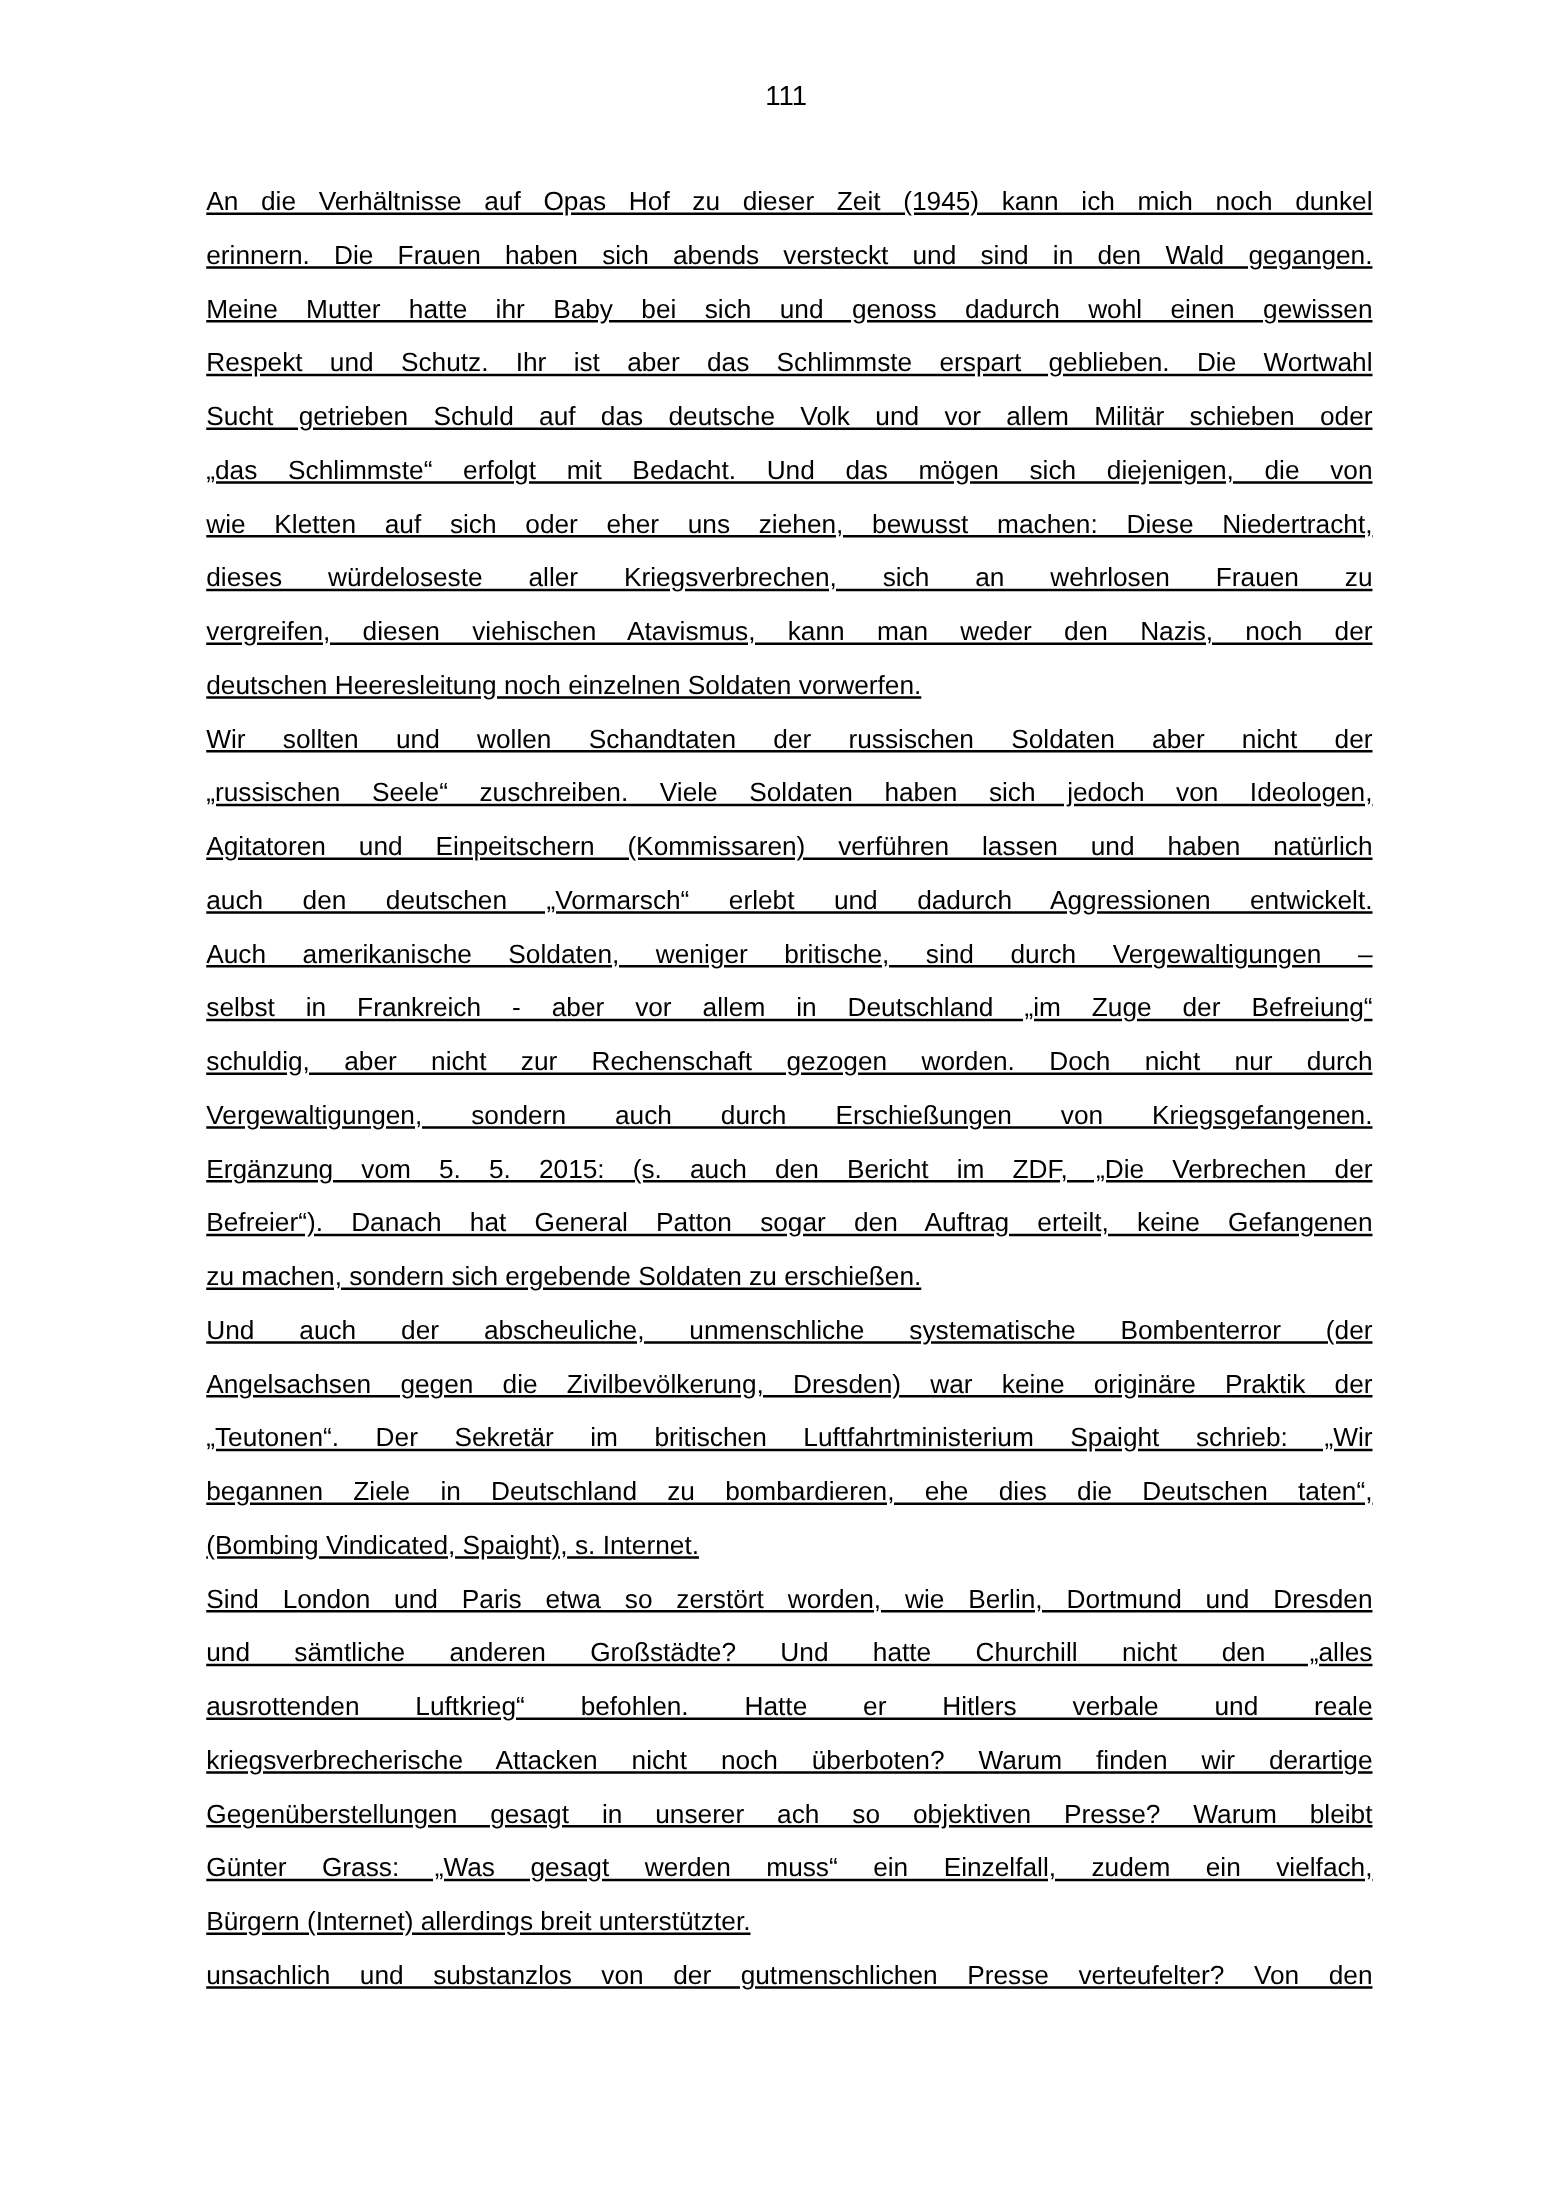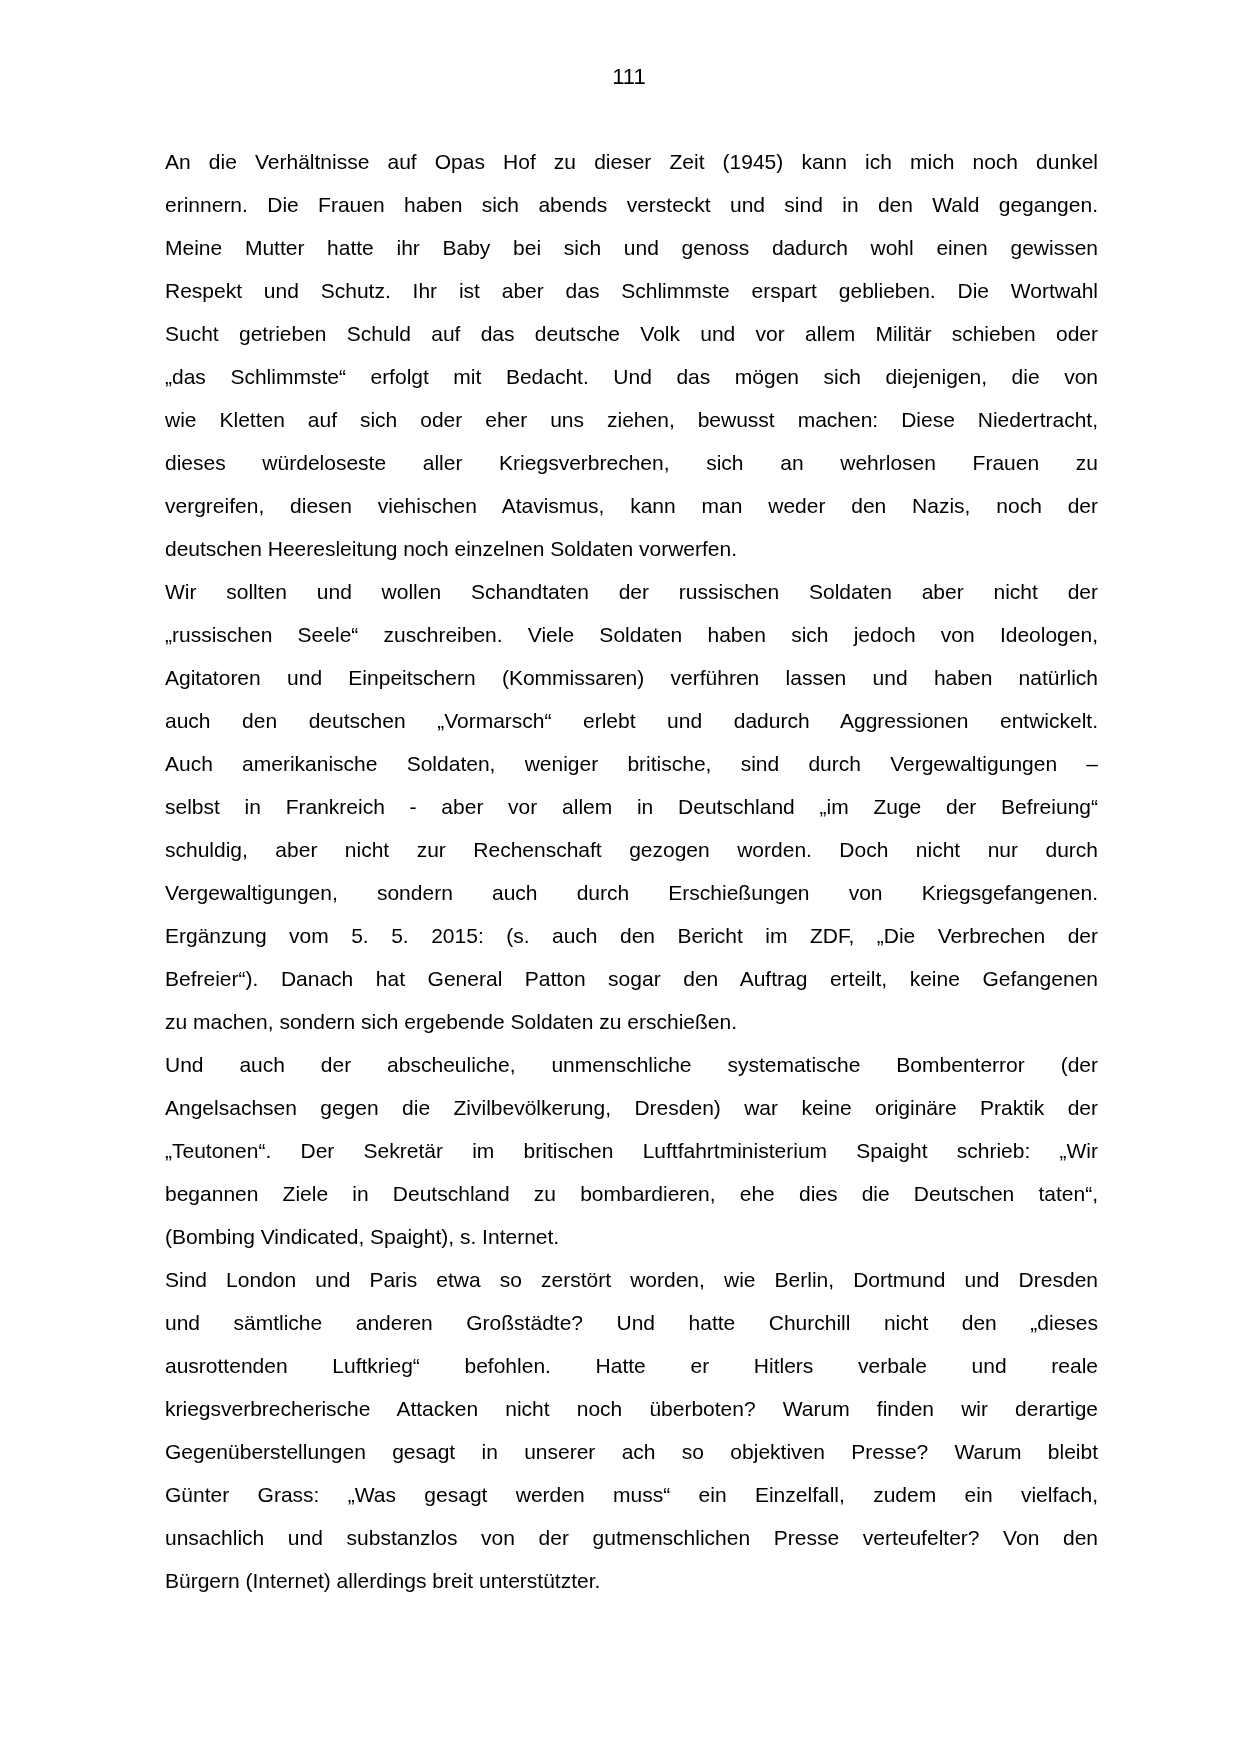--- a/index.html
+++ b/index.html
@@ -33,20 +33,21 @@
     line-height: 43px;
   }
   .paragraph {
     margin: 0;
   }
   .line {
     text-align: justify;
     text-align-last: justify;
     -moz-text-align-last: justify;
     white-space: normal;
+    text-decoration: underline;
   }
   .line.para-end {
     text-align-last: left;
     -moz-text-align-last: left;
   }
 </style>
 </head>
 <body>
 
 <div class="page-number">111</div>
@@ -79,21 +80,21 @@
     </div>
     <div class="paragraph">
       <div class="line">Und auch der abscheuliche, unmenschliche systematische Bombenterror (der</div>
       <div class="line">Angelsachsen gegen die Zivilbevölkerung, Dresden) war keine originäre Praktik der</div>
       <div class="line">„Teutonen“. Der Sekretär im britischen Luftfahrtministerium Spaight schrieb: „Wir</div>
       <div class="line">begannen Ziele in Deutschland zu bombardieren, ehe dies die Deutschen taten“,</div>
       <div class="line para-end">(Bombing Vindicated, Spaight), s. Internet.</div>
     </div>
     <div class="paragraph">
       <div class="line">Sind London und Paris etwa so zerstört worden, wie Berlin, Dortmund und Dresden</div>
-      <div class="line">und sämtliche anderen Großstädte? Und hatte Churchill nicht den „dieses</div>
+      <div class="line">und sämtliche anderen Großstädte? Und hatte Churchill nicht den „alles</div>
       <div class="line">ausrottenden Luftkrieg“ befohlen. Hatte er Hitlers verbale und reale</div>
       <div class="line">kriegsverbrecherische Attacken  nicht noch überboten? Warum finden wir derartige</div>
       <div class="line">Gegenüberstellungen gesagt in unserer ach so objektiven Presse? Warum bleibt</div>
       <div class="line">Günter Grass: „Was gesagt werden muss“ ein Einzelfall, zudem ein vielfach,</div>
+      <div class="line para-end">Bürgern (Internet) allerdings breit unterstützter.</div>
       <div class="line">unsachlich und substanzlos von der gutmenschlichen Presse verteufelter? Von den</div>
-      <div class="line para-end">Bürgern (Internet) allerdings breit unterstützter.</div>
     </div>
   </div>
 
 </body></html>

